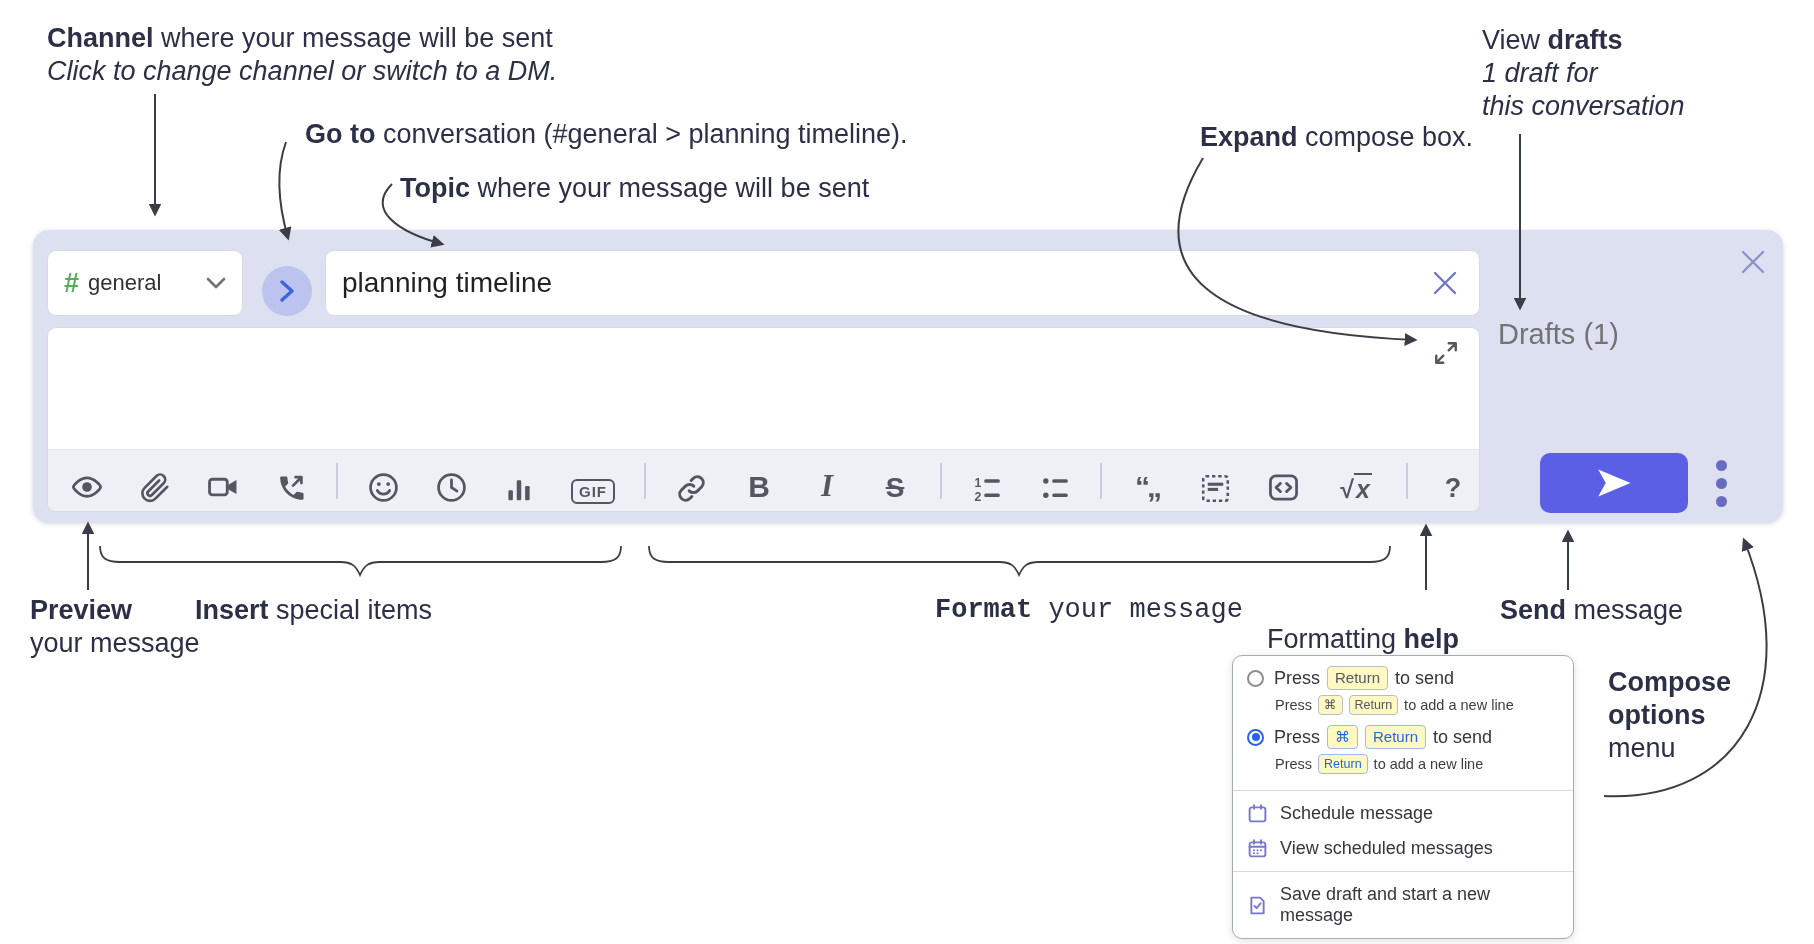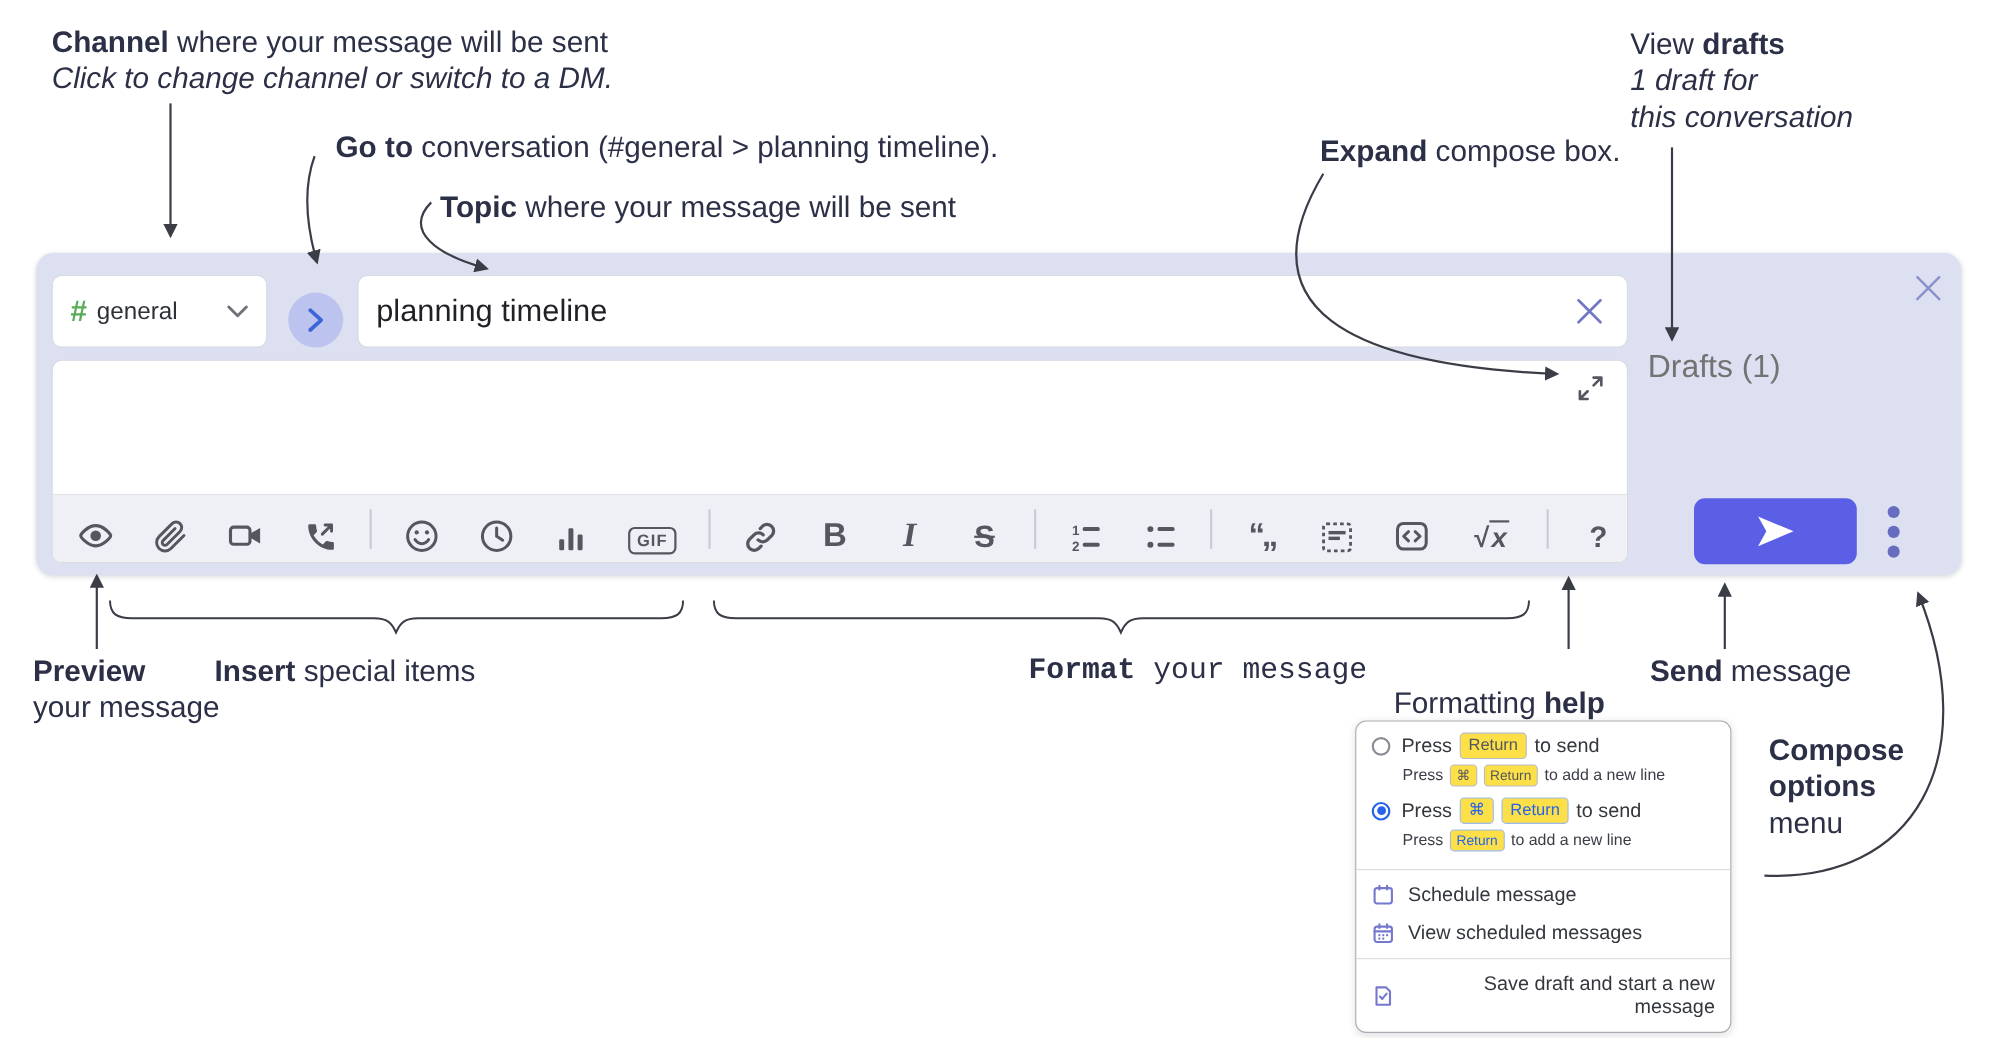--- a/index.html
+++ b/index.html
@@ -51,26 +51,26 @@
   
   #popup{position:absolute;left:1232px;top:655px;width:340px;background:#fff;border:1.5px solid #a8abb3;
     border-radius:10px;box-shadow:0 2px 8px rgba(0,0,0,.12);z-index:10;font-size:18px;color:#33363d;}
   .radio-sec{padding:10px 14px 6px;}
   .r-main{display:flex;align-items:center;gap:10px;cursor:pointer;}
   .r-main .txt{display:flex;align-items:center;gap:7px;}
   .radio{width:17px;height:17px;border-radius:50%;border:2px solid #8a8d94;box-sizing:border-box;flex:0 0 auto;}
   .radio.sel{border-color:#2563eb;position:relative;}
   .radio.sel::after{content:"";position:absolute;left:2.5px;top:2.5px;width:8px;height:8px;border-radius:50%;background:#2563eb;}
   .r-sub{display:flex;align-items:center;gap:6px;font-size:14.5px;color:#3a3d45;margin:5px 0 10px 28px;}
-  kbd{font-family:inherit;background:#fde047;border:1px solid #b9bcc2;border-radius:4px;padding:0 7px;
+  kbd{font-family:inherit;background:#fef9c3;border:1px solid #b9bcc2;border-radius:4px;padding:0 7px;
     font-size:15px;color:#55585f;line-height:22px;}
   kbd.sm{font-size:12.5px;padding:0 5px;line-height:18px;}
   kbd.blue{border-color:#9db9f2;color:#2563eb;}
   .psep{height:1px;background:#d9dbe0;}
-  .mitem{display:flex;align-items:center;gap:12px;padding:7px 14px;cursor:pointer;text-align:right;}
+  .mitem{display:flex;align-items:center;gap:12px;padding:7px 14px;cursor:pointer;}
   .mitem svg{flex:0 0 auto;color:#7578cf;}
   .mi-sec{padding:5px 0;}
   
   #overlay{position:absolute;left:0;top:0;z-index:50;pointer-events:none;}
 </style>
 </head>
 <body>
 
 <div id="canvas">
 

